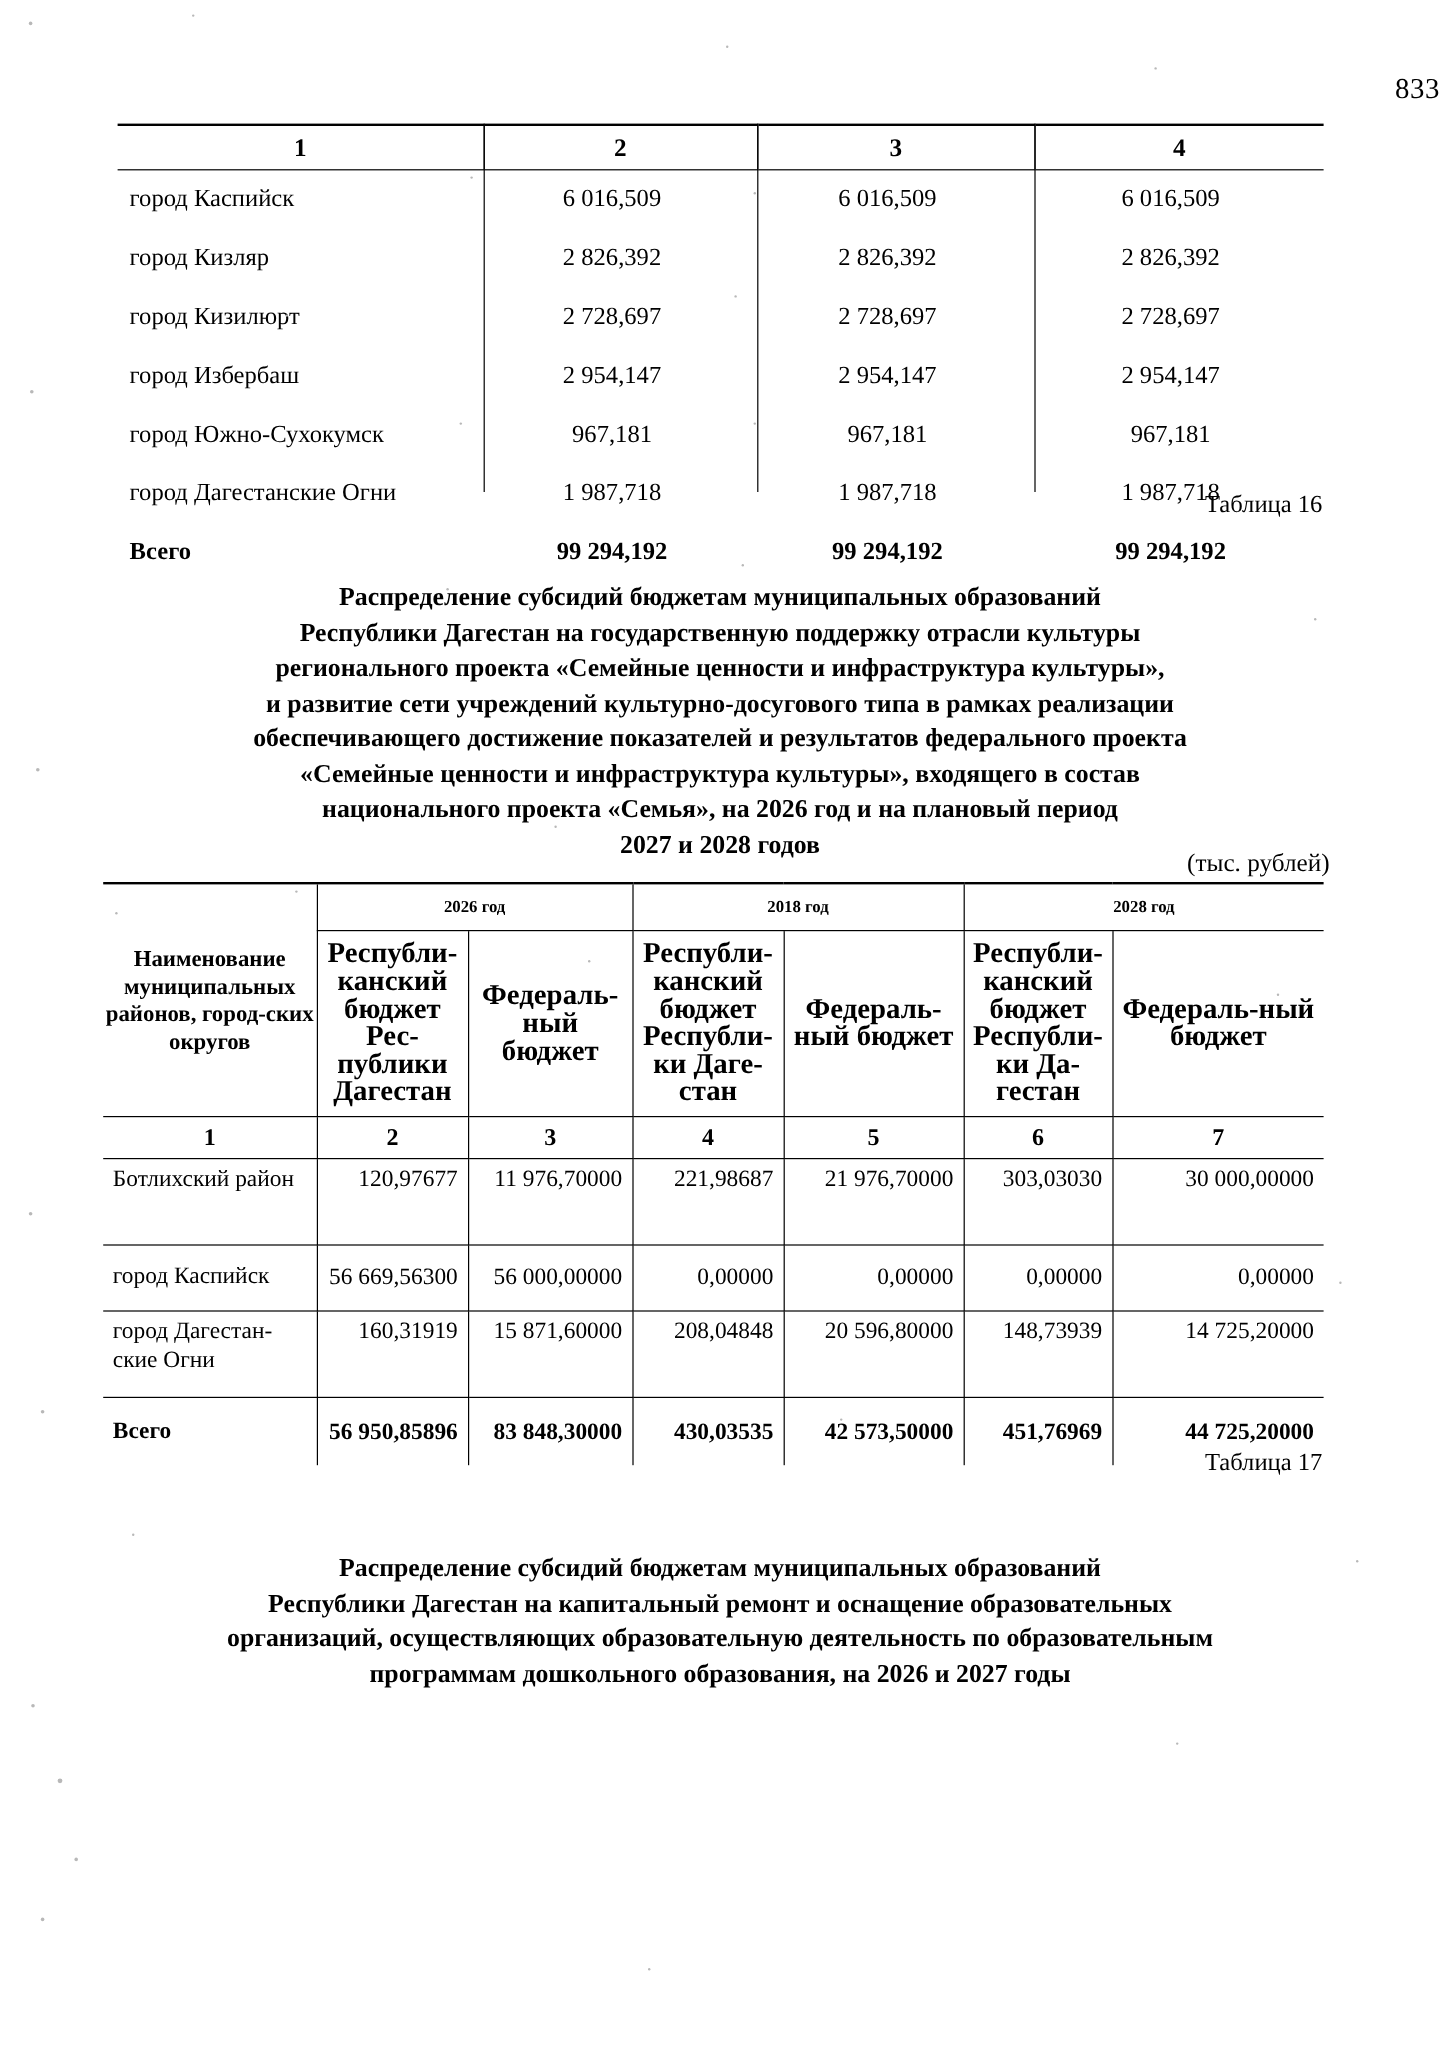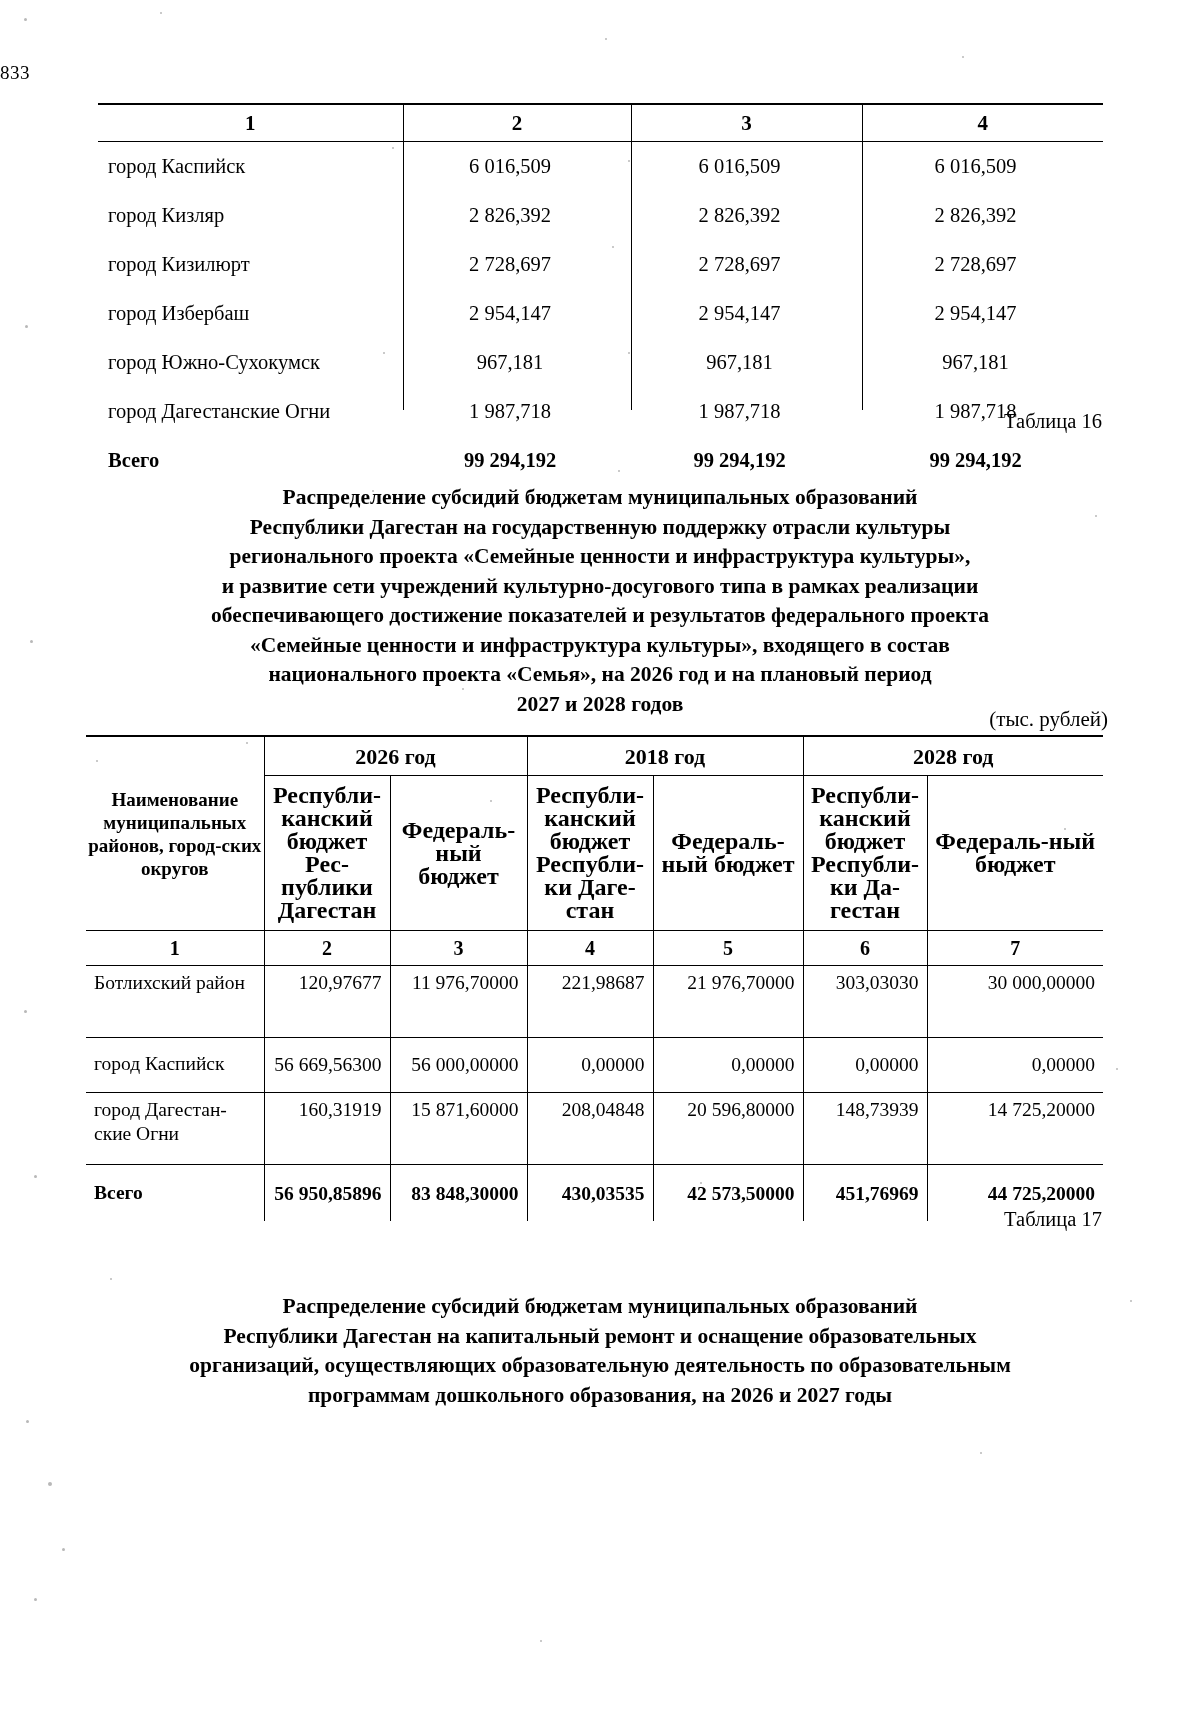--- a/index.html
+++ b/index.html
@@ -19,22 +19,22 @@
 
   .page {
     position: relative;
     width: 1200px;
     height: 1712px;
     box-sizing: border-box;
     padding: 0;
   }
 
   .page-number {
-    text-align: left;
-    font-size: 19px;
+    text-align: right;
+    font-size: 24px;
     padding-top: 62px;
     letter-spacing: 0.5px;
   }
 
   
   .tbl {
     border-collapse: collapse;
     table-layout: fixed;
     font-size: 20.5px;
   }
@@ -131,21 +131,21 @@
     font-size: 19px;
   }
   #table17 td {
     border: 1.5px solid #000;
     text-align: center;
     font-weight: bold;
     line-height: 23px;
     padding: 2px 2px;
   }
   #table17 td.yearhdr {
-    font-size: 22px;
+    font-size: 14px;
     height: 34px;
   }
   #table17 td.subhdr {
     font-size: 24px;
     height: 150px;
     vertical-align: middle;
   }
   #table17 td.stub {
     font-size: 19px;
     vertical-align: middle;

